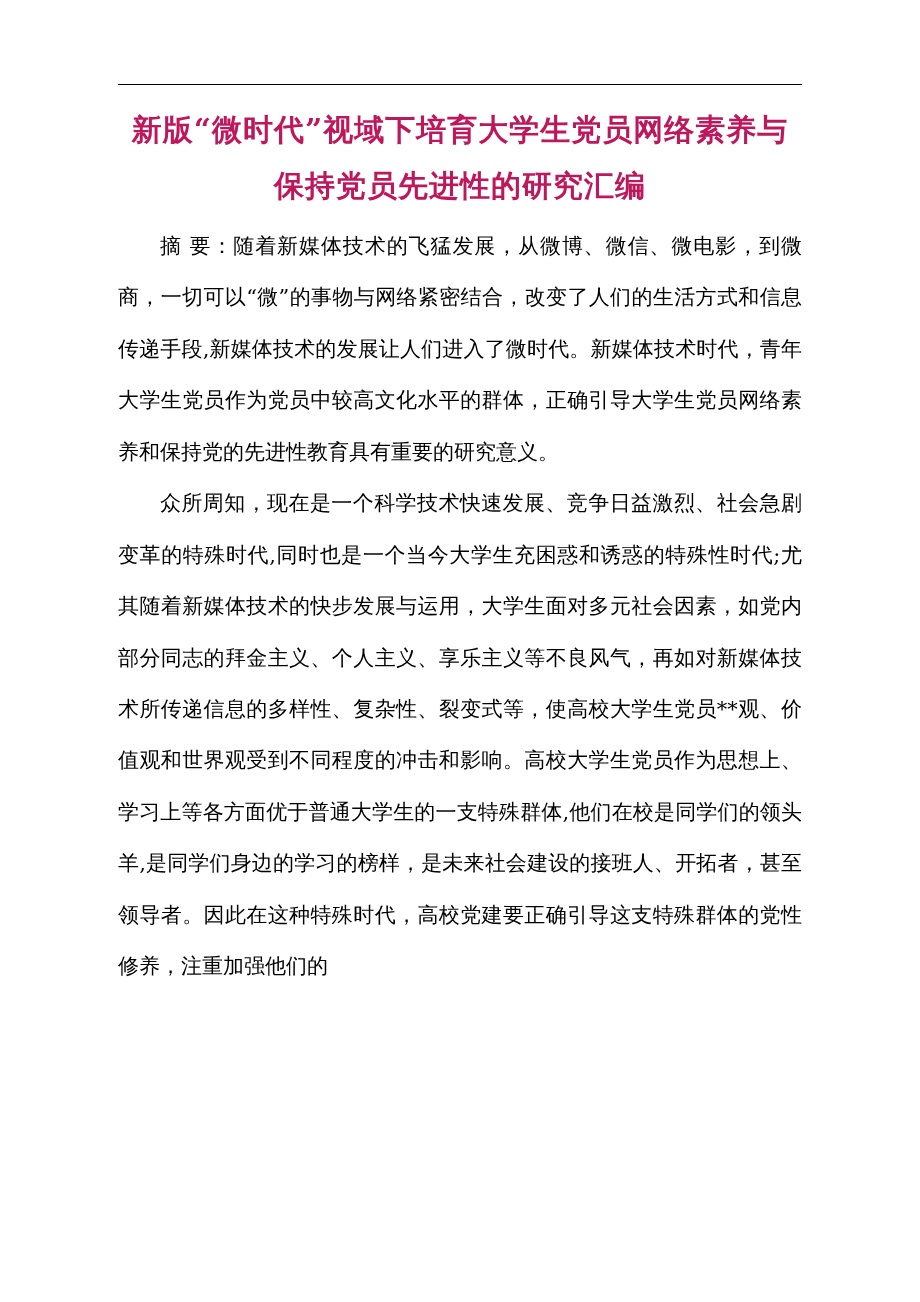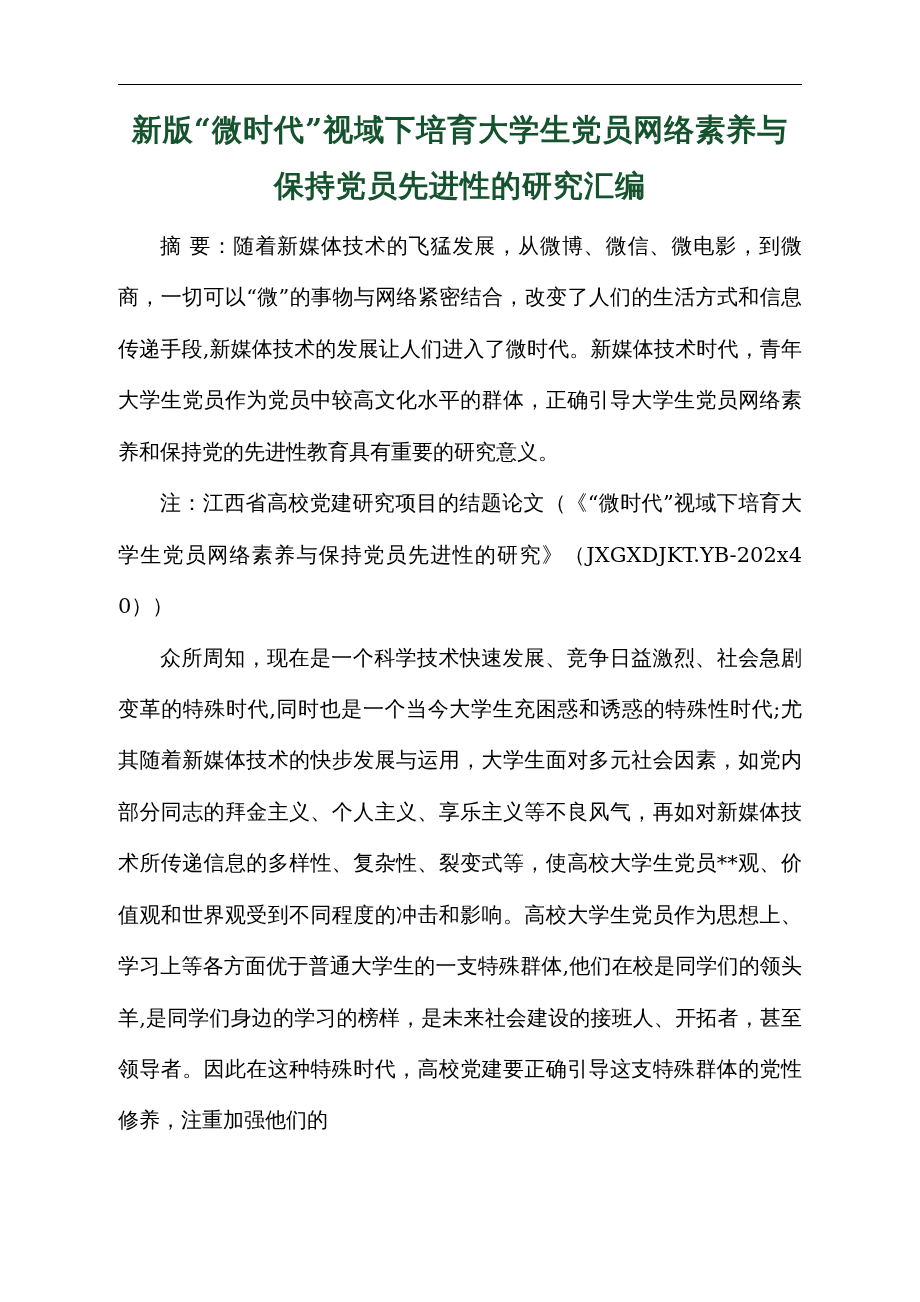--- a/index.html
+++ b/index.html
@@ -26,21 +26,21 @@
     height: 0;
     border-top: 1px solid #000000;
   }
   .content {
     position: absolute;
     top: 102px;
     left: 118px;
     width: 684px;
   }
   .doc-title {
-    color: #14532d;
+    color: #be185d;
     font-weight: bold;
     font-size: 30px;
     line-height: 1.85;
     text-align: center;
     letter-spacing: 1px;
     margin: 0 0 8px 0;
   }
   .para {
     font-size: 21px;
     line-height: 2.45;
@@ -55,17 +55,16 @@
 
 <div class="page">
   <div class="top-rule"></div>
 
   <div class="content">
     <h1 class="doc-title">新版“微时代”视域下培育大学生党员网络素养与保持党员先进性的研究汇编</h1>
 
     <p class="para">摘 要：随着新媒体技术的飞猛发展，从微博、微信、微电影，到微商，一切可以“微”的事物与网络紧密结合，改变了人们的生活方式和信息传递手段,新媒体技术的发展让人们进入了微时代。新媒体技术时代，青年大学生党员作为党员中较高文化水平的群体，正确引导大学生党员网络素养和保持党的先进性教育具有重要的研究意义。</p>
 
 
-    <p class="para">注：江西省高校党建研究项目的结题论文（《“微时代”视域下培育大学生党员网络素养与保持党员先进性的研究》（JXGXDJKT.YB-202x40））</p>
 
     <p class="para">众所周知，现在是一个科学技术快速发展、竞争日益激烈、社会急剧变革的特殊时代,同时也是一个当今大学生充困惑和诱惑的特殊性时代;尤其随着新媒体技术的快步发展与运用，大学生面对多元社会因素，如党内部分同志的拜金主义、个人主义、享乐主义等不良风气，再如对新媒体技术所传递信息的多样性、复杂性、裂变式等，使高校大学生党员**观、价值观和世界观受到不同程度的冲击和影响。高校大学生党员作为思想上、学习上等各方面优于普通大学生的一支特殊群体,他们在校是同学们的领头羊,是同学们身边的学习的榜样，是未来社会建设的接班人、开拓者，甚至领导者。因此在这种特殊时代，高校党建要正确引导这支特殊群体的党性修养，注重加强他们的</p>
   </div>
 </div>
 
 </body></html>

